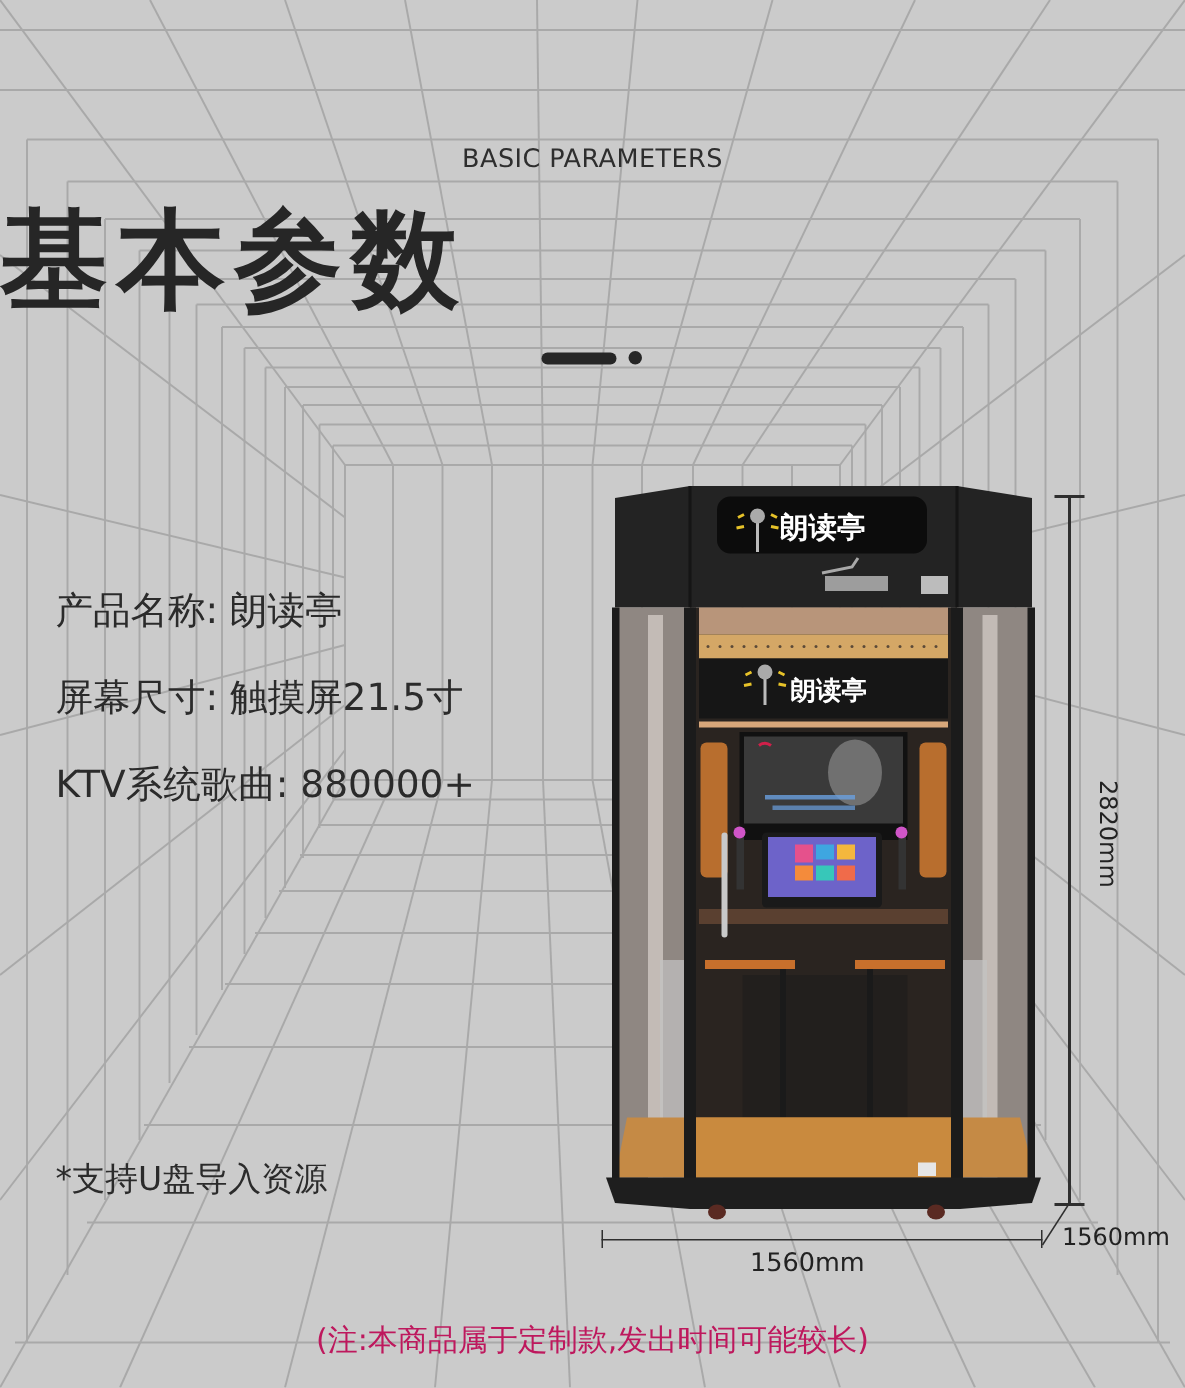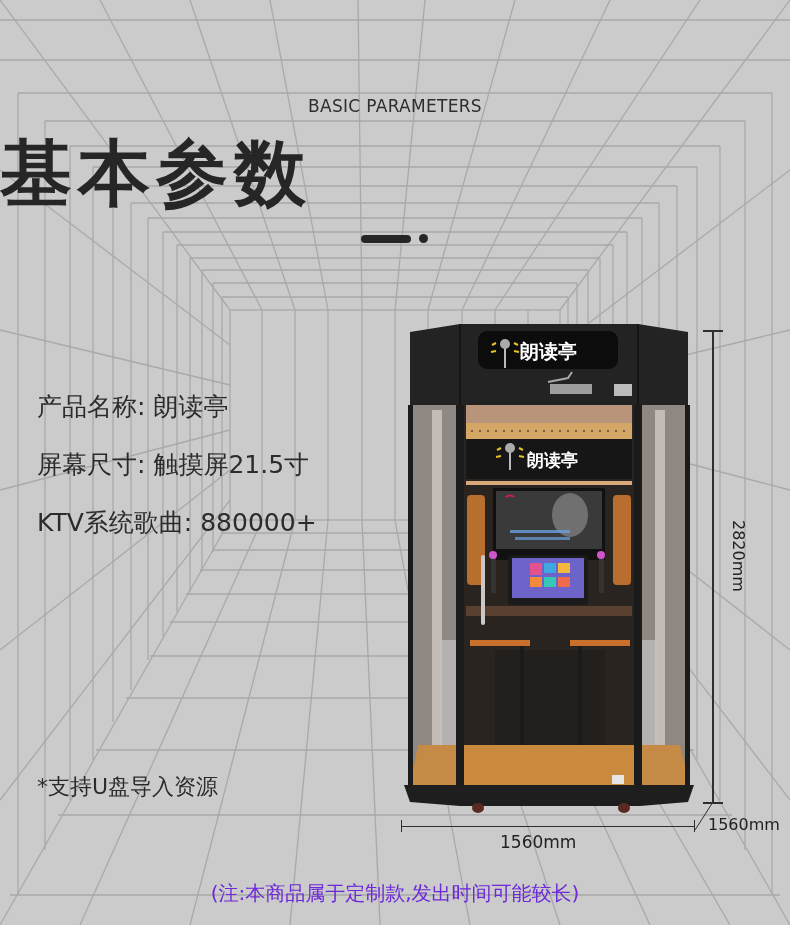--- a/index.html
+++ b/index.html
@@ -13,21 +13,21 @@
   .sep-bar { left:361px; top:235px; width:50px; height:8px; border-radius:4px; background:#262626; }
   .sep-dot { left:419px; top:234px; width:9px; height:9px; border-radius:50%; background:#262626; }
 
   .specs { left:37px; top:340px; width:380px;margin-top:47px; }
   .spec { height:58px; font-size:25px; line-height:40px; white-space:nowrap; color:#2b2b2b; }
   .spec .lab { }
   .spec .val { }
   .spec.small .val { font-size:19px; }
   .support { left:37px; top:765px; font-size:22px; line-height:44px; color:#2b2b2b; white-space:nowrap; }
 
-  .note { left:0; width:790px; top:878px; text-align:center; font-size:20px; color:#6d28d9; line-height:30px; }
+  .note { left:0; width:790px; top:878px; text-align:center; font-size:20px; color:#be185d; line-height:30px; }
 
   .booth { left:400px; top:322px; width:295px; height:500px; }
   .dim-v-line { left:712px; top:331px; width:2px; height:472px; background:#2f2f2f; }
   .dim-v-cap-top { left:703px; top:330px; width:20px; height:2px; background:#2f2f2f; }
   .dim-v-cap-bot { left:703px; top:802px; width:20px; height:2px; background:#2f2f2f; }
   .dim-v-text { left:700px; top:520px; width:60px; font-size:16px; color:#222; transform-origin:left top; transform:translate(48px,0) rotate(90deg); white-space:nowrap; }
   .dim-h-line { left:401px; top:826px; width:294px; height:1px; background:#2f2f2f; }
   .dim-h-cap-l { left:401px; top:820px; width:1px; height:12px; background:#2f2f2f; }
   .dim-h-cap-r { left:694px; top:820px; width:1px; height:12px; background:#2f2f2f; }
   .dim-h-text { left:500px; top:832px; font-size:17px; color:#222; }

